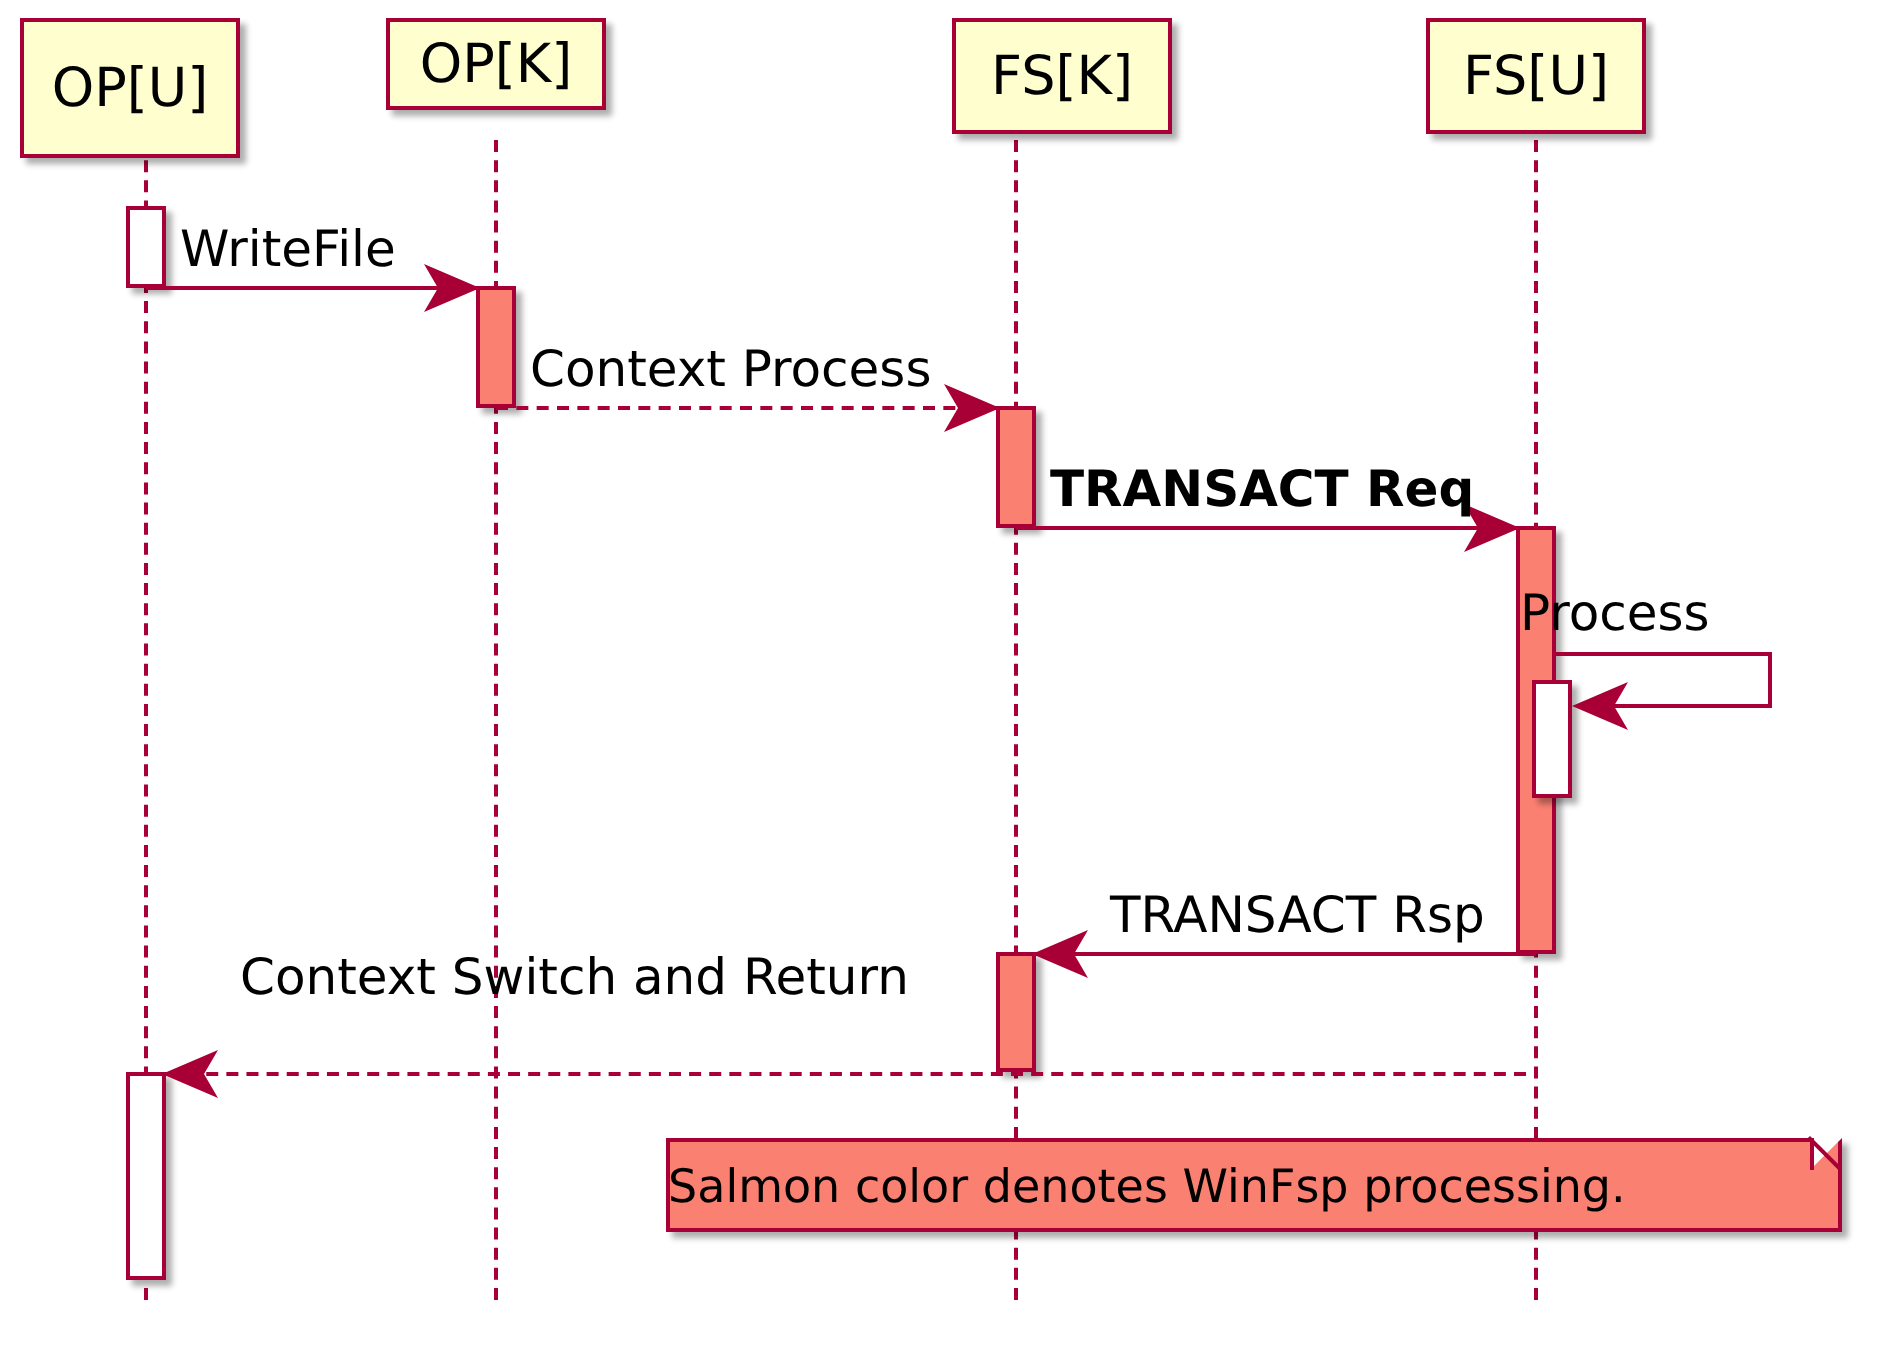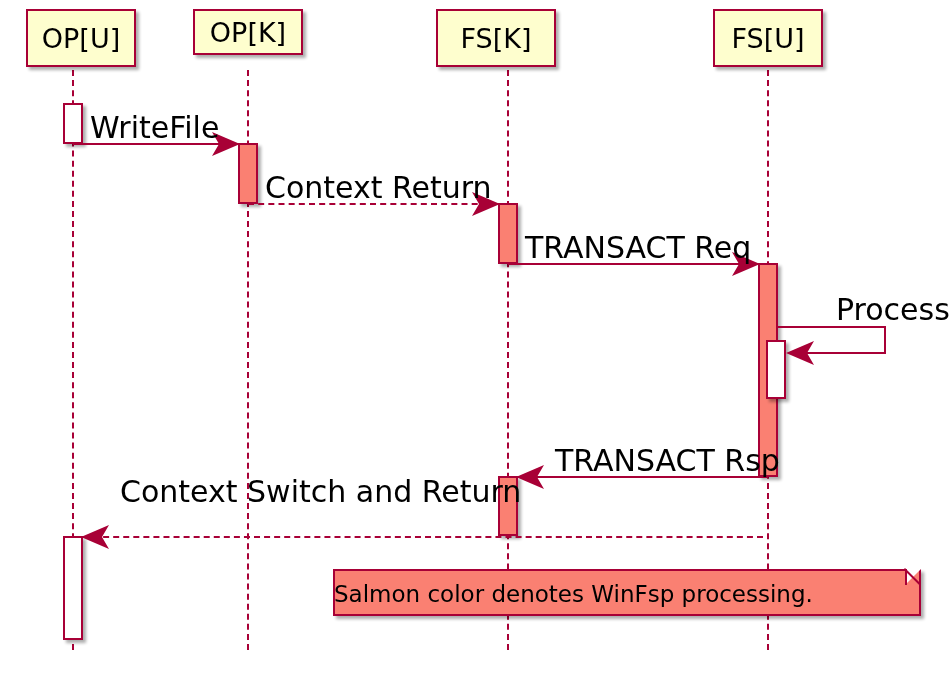--- a/index.html
+++ b/index.html
@@ -35,21 +35,21 @@
   .act-nested{z-index:7;}
   .msg-line{
     position:absolute;height:0;
     z-index:6;
   }
   .msg-solid{border-top:2px solid #A80036;}
   .msg-dashed{border-top:2px dashed #A80036;}
   .arrowhead{position:absolute;z-index:8;}
   .msg-label{
     position:absolute;
-    font-size:30px;color:#000;white-space:nowrap;
+    font-size:25px;color:#000;white-space:nowrap;
     z-index:9;
   }
   .selfcall{position:absolute;z-index:6;}
   .selfcall .seg{position:absolute;background:#A80036;}
   .note{
     position:absolute;
     background:#FA8072;
     border:2px solid #A80036;
     box-shadow:3px 3px 3px rgba(0,0,0,0.32);
     box-sizing:border-box;
@@ -76,27 +76,27 @@
 </head>
 <body>
 
 <div id="canvas">
 
   <div class="lifeline" style="left:72px;top:70px;height:580px;"></div>
   <div class="lifeline" style="left:247px;top:70px;height:580px;"></div>
   <div class="lifeline" style="left:507px;top:70px;height:580px;"></div>
   <div class="lifeline" style="left:767px;top:70px;height:580px;"></div>
 
-  <div class="participant" style="left:26px;top:9px;width:110px;height:58px;">
+  <div class="participant" style="left:10px;top:9px;width:110px;height:70px;">
     <span>OP[U]</span>
   </div>
   <div class="participant" style="left:193px;top:9px;width:110px;height:46px;">
     <span>OP[K]</span>
   </div>
-  <div class="participant" style="left:436px;top:9px;width:120px;height:58px;">
+  <div class="participant" style="left:476px;top:9px;width:110px;height:58px;">
     <span>FS[K]</span>
   </div>
   <div class="participant" style="left:713px;top:9px;width:110px;height:58px;text-align:right;">
     <span>FS[U]</span>
   </div>
 
   <div class="activation act-white" style="left:63px;top:103px;width:20px;height:41px;"></div>
 
   <div class="activation act-salmon" style="left:238px;top:143px;width:20px;height:61px;"></div>
 
@@ -113,37 +113,37 @@
   <div class="msg-line msg-solid" style="left:73px;top:143px;width:165px;"></div>
   <svg class="arrowhead" style="left:206px;top:130px;width:34px;height:28px;" viewBox="0 0 34 28">
     <path d="M34,14 L6,2 L13,14 L6,26 Z" fill="#A80036"></path>
   </svg>
   <div class="msg-label" style="left:90px;top:110px;">WriteFile</div>
 
   <div class="msg-line msg-dashed" style="left:248px;top:203px;width:250px;"></div>
   <svg class="arrowhead" style="left:466px;top:190px;width:34px;height:28px;" viewBox="0 0 34 28">
     <path d="M34,14 L6,2 L13,14 L6,26 Z" fill="#A80036"></path>
   </svg>
-  <div class="msg-label" style="left:265px;top:170px;">Context Return</div>
+  <div class="msg-label" style="left:265px;top:170px;">Context Process</div>
 
   <div class="msg-line msg-solid" style="left:508px;top:263px;width:250px;"></div>
   <svg class="arrowhead" style="left:726px;top:250px;width:34px;height:28px;" viewBox="0 0 34 28">
     <path d="M34,14 L6,2 L13,14 L6,26 Z" fill="#A80036"></path>
   </svg>
-  <div class="msg-label" style="left:525px;top:230px;">TRANSACT Req</div>
+  <div class="msg-label" style="left:525px;top:230px;font-weight:bold;">TRANSACT Req</div>
 
   <div class="selfcall" style="left:778px;top:326px;width:110px;height:30px;">
     <div class="seg" style="left:0;top:0;width:108px;height:2px;"></div>
     <div class="seg" style="left:106px;top:0;width:2px;height:28px;"></div>
     <div class="seg" style="left:22px;top:26px;width:86px;height:2px;"></div>
   </div>
   <svg class="arrowhead" style="left:786px;top:339px;width:34px;height:28px;" viewBox="0 0 34 28">
     <path d="M0,14 L28,2 L21,14 L28,26 Z" fill="#A80036"></path>
   </svg>
-  <div class="msg-label" style="left:836px;top:292px;">Process</div>
+  <div class="msg-label" style="left:760px;top:292px;">Process</div>
 
   <div class="msg-line msg-solid" style="left:518px;top:476px;width:250px;"></div>
   <svg class="arrowhead" style="left:516px;top:463px;width:34px;height:28px;" viewBox="0 0 34 28">
     <path d="M0,14 L28,2 L21,14 L28,26 Z" fill="#A80036"></path>
   </svg>
   <div class="msg-label" style="left:555px;top:443px;">TRANSACT Rsp</div>
 
   <div class="msg-line msg-dashed" style="left:83px;top:536px;width:680px;"></div>
   <svg class="arrowhead" style="left:81px;top:523px;width:34px;height:28px;" viewBox="0 0 34 28">
     <path d="M0,14 L28,2 L21,14 L28,26 Z" fill="#A80036"></path>

